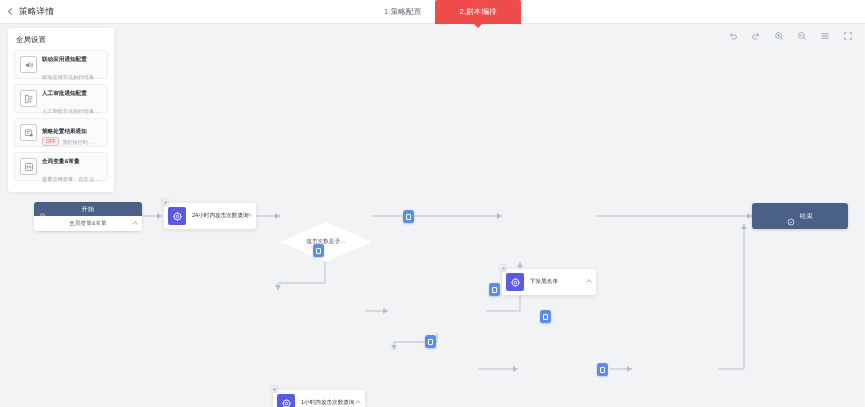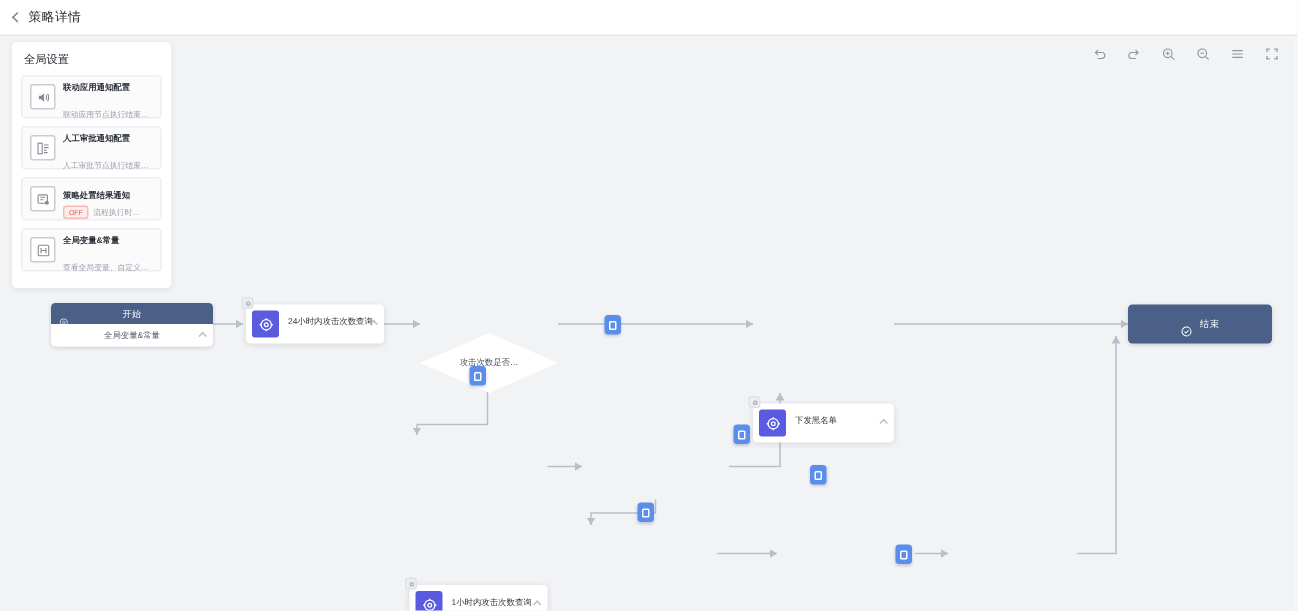--- a/index.html
+++ b/index.html
@@ -194,20 +194,24 @@
 </style>
 </head>
 <body>
 
 <div class="app">
 
   <div class="header">
     <div class="back-wrap">
       <span class="chev-left"></span>
       <span class="page-title">策略详情</span>
+    </div>
+    <div class="tabs">
+      <div class="tab">1.策略配置</div>
+      <div class="tab active">2.剧本编排</div>
     </div>
   </div>
 
   <div class="side-panel">
     <div class="side-title">全局设置</div>
 
     <div class="setting-card">
       <span class="sq-icon">
         <svg viewBox="0 0 16 16" width="10" height="10" fill="none" stroke="currentColor" stroke-width="1.2">
           <path d="M3 6.2h2.4L8.6 3.6v8.8L5.4 9.8H3z" fill="currentColor" stroke="none"></path>

